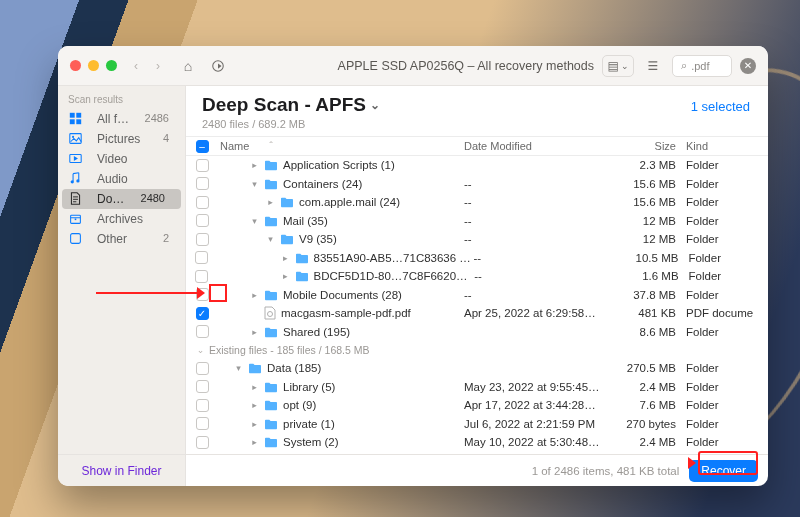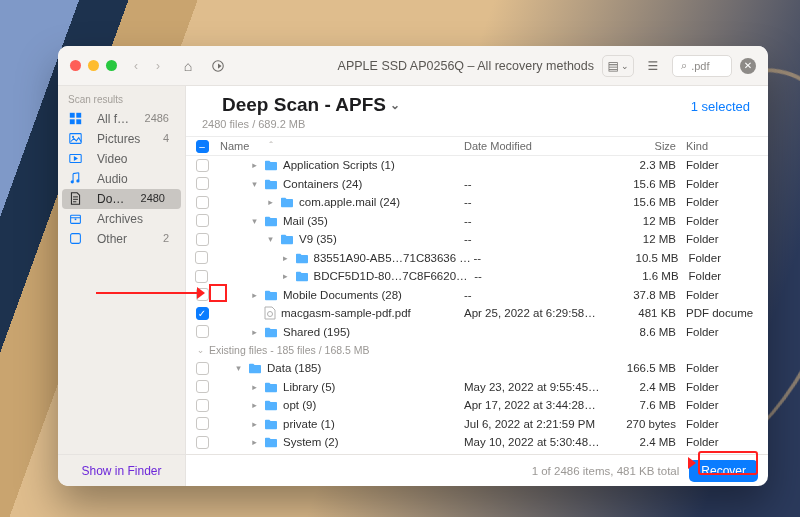--- a/index.html
+++ b/index.html
@@ -77,21 +77,21 @@
     border-top:1px solid #e6e3e0; height:32px;
     display:flex; align-items:center; justify-content:center;
     font-size:12px; color:#6d28d9; cursor:pointer;
   }
   
   .main { flex:1; display:flex; flex-direction:column; min-width:0; }
   .header-row {
     display:flex; align-items:baseline; justify-content:space-between;
     padding: 8px 18px 0 16px;
   }
-  .ds-title { font-size:19px; font-weight:700; color:#1d1d1f; display:flex; align-items:center; gap:4px;margin-left:20px; }
+  .ds-title { font-size:19px; font-weight:700; color:#1d1d1f; display:flex; align-items:center; gap:4px; }
   .ds-sel { color:#0a7cff; font-size:13px; font-weight:500; }
   .ds-sub { font-size:11px; color:#9b9895; padding: 2px 16px 6px; }
   .cols {
     display:flex; align-items:center; height:20px;
     border-top:1px solid #ececec; border-bottom:1px solid #ececec;
     font-size:11px; color:#6a6a6a; padding-right:10px;
   }
   .c-check { width:32px; display:flex; justify-content:center; }
   .c-name { flex: 1 1 auto; padding-left:2px; display:flex; align-items:center; gap:20px; }
   .c-date { width:150px; }
@@ -482,21 +482,21 @@
               <div class="c-name" style="padding-left:16px">
                 <span class="disclosure">▾</span>
                 <span class="folder-ic">
                   <svg width="14" height="12" viewBox="0 0 16 14">
                     <path d="M1 3 a1 1 0 0 1 1-1 h4 l1.5 1.5 H14 a1 1 0 0 1 1 1 V12 a1 1 0 0 1 -1 1 H2 a1 1 0 0 1 -1 -1 Z" fill="#54b2ff"></path>
                   </svg>
                 </span>
                 <span class="lbl">Data (185)</span>
               </div>
               <div class="c-date"></div>
-              <div class="c-size">166.5 MB</div>
+              <div class="c-size">270.5 MB</div>
               <div class="c-kind">Folder</div>
             </div>
             <div class="row">
               <div class="c-check">
                 <div class="chk"></div>
               </div>
               <div class="c-name" style="padding-left:32px">
                 <span class="disclosure">▸</span>
                 <span class="folder-ic">
                   <svg width="14" height="12" viewBox="0 0 16 14">

